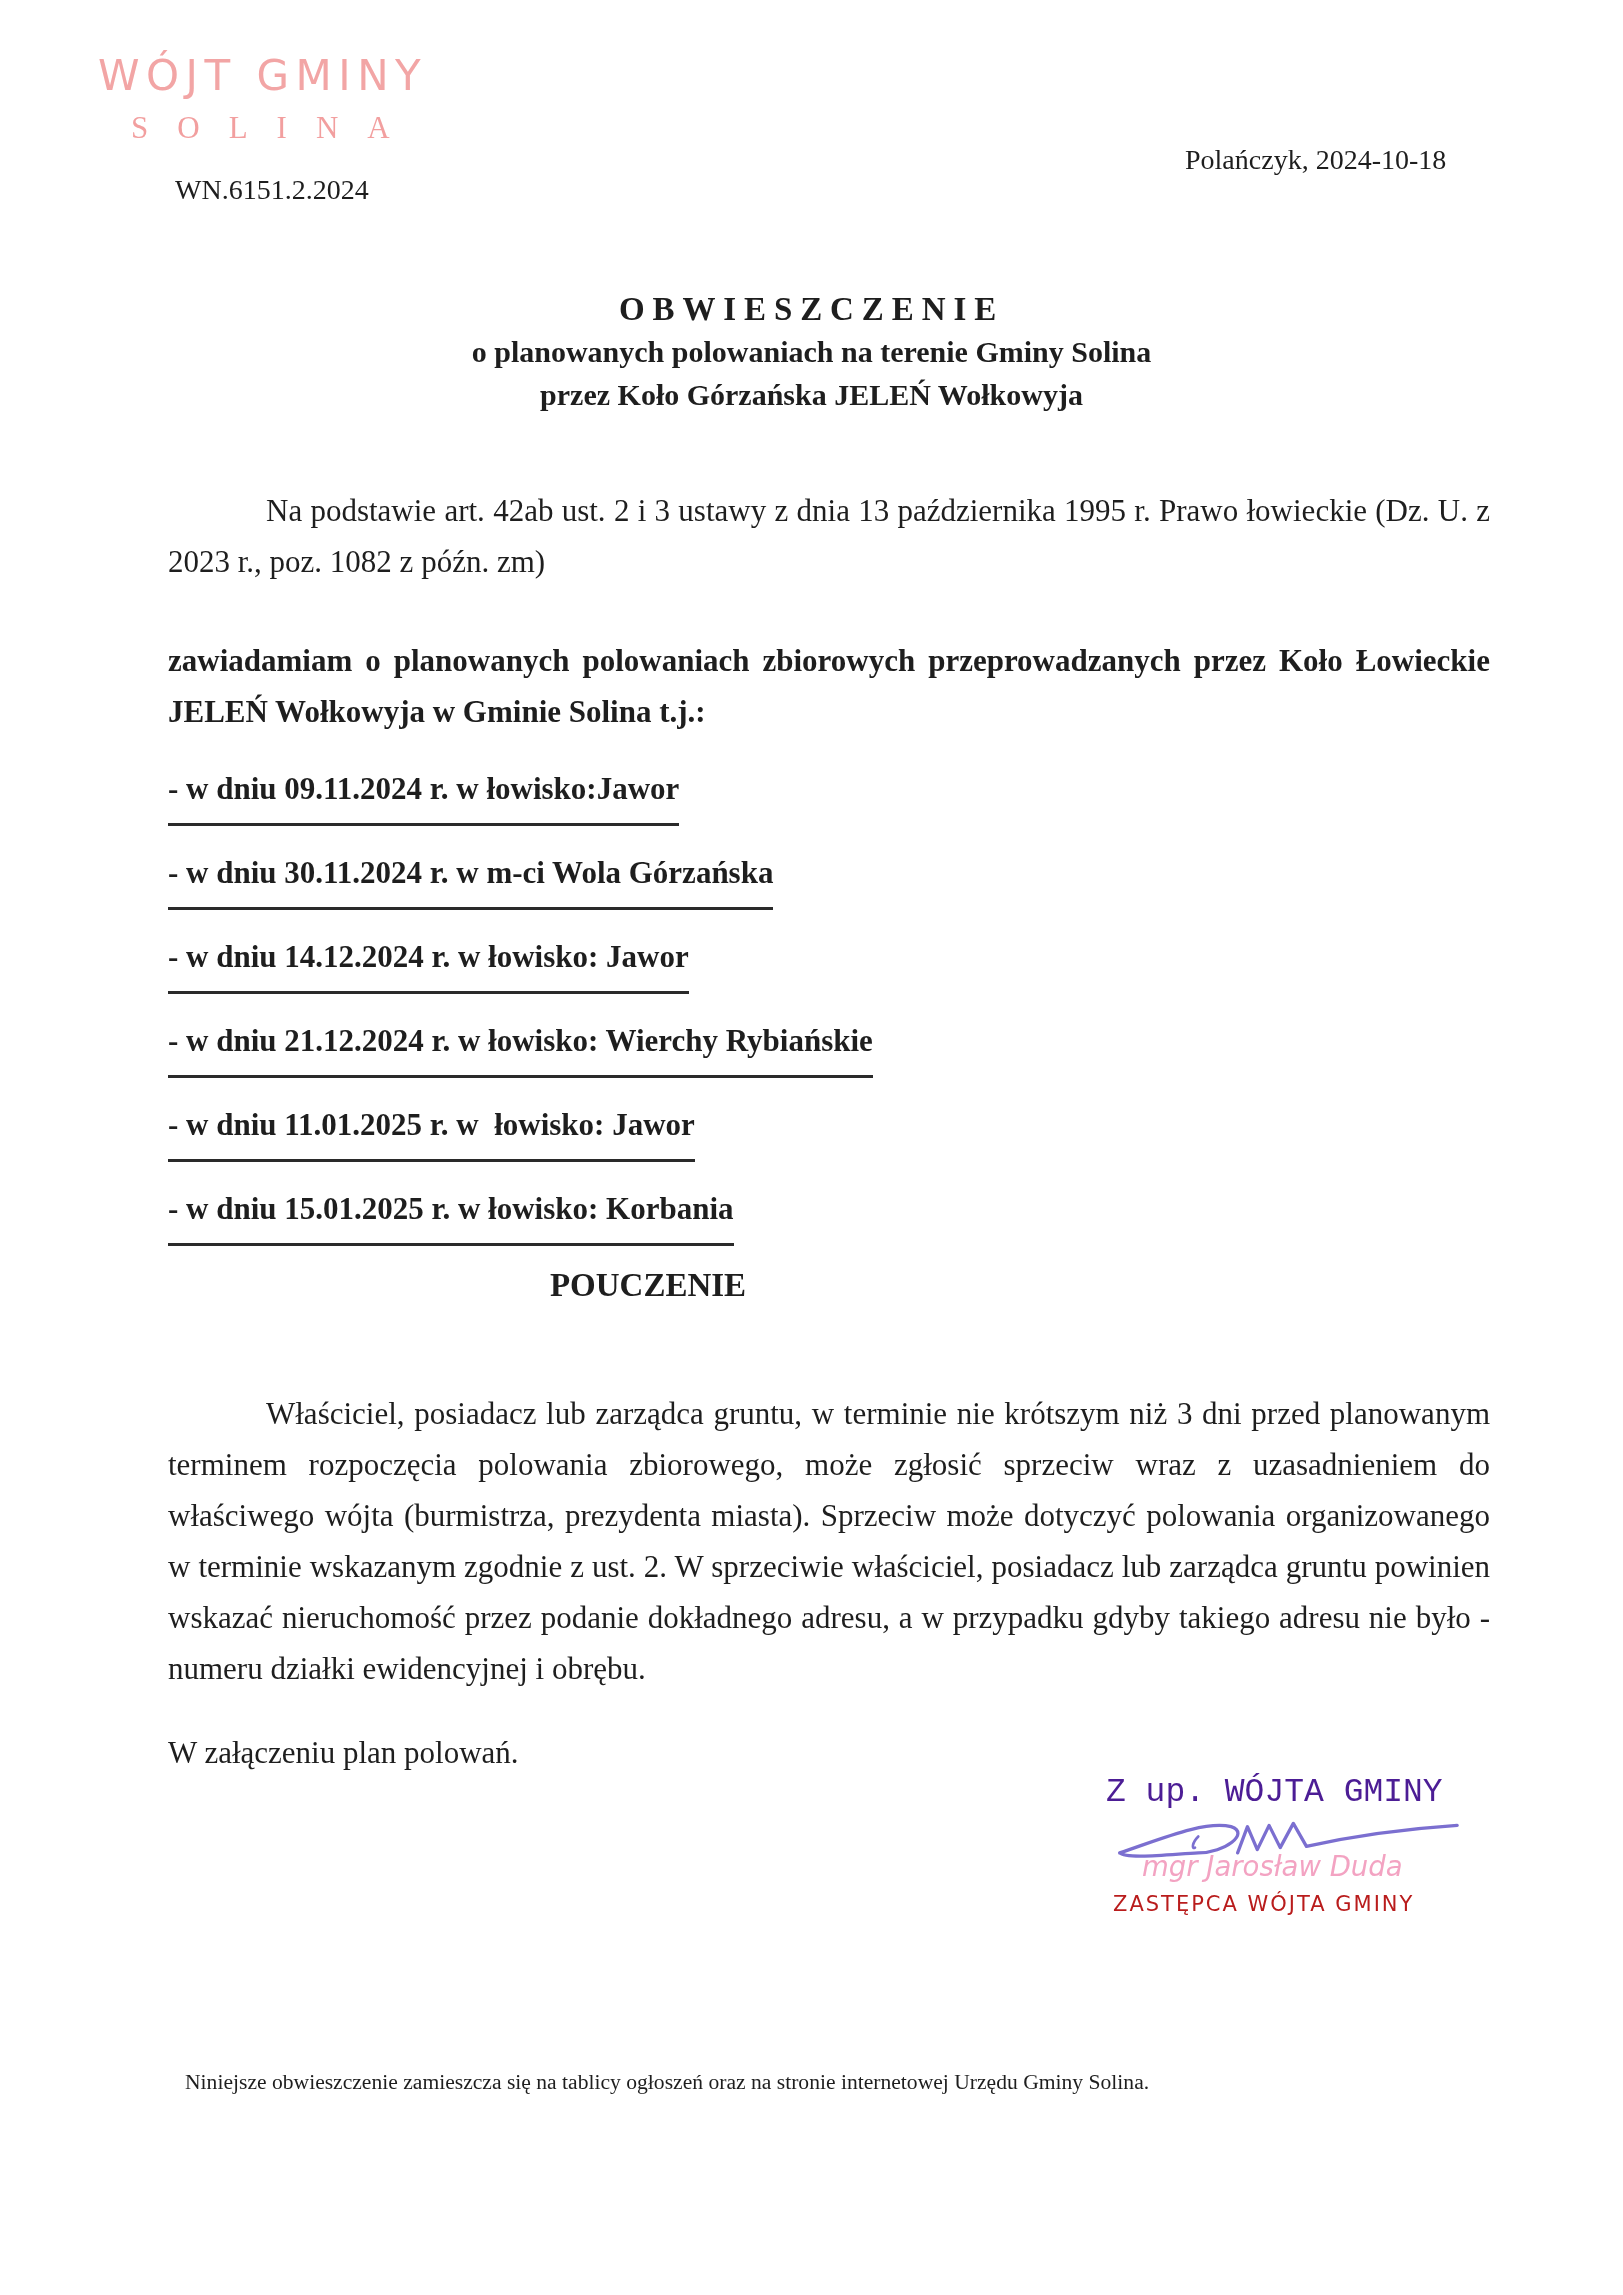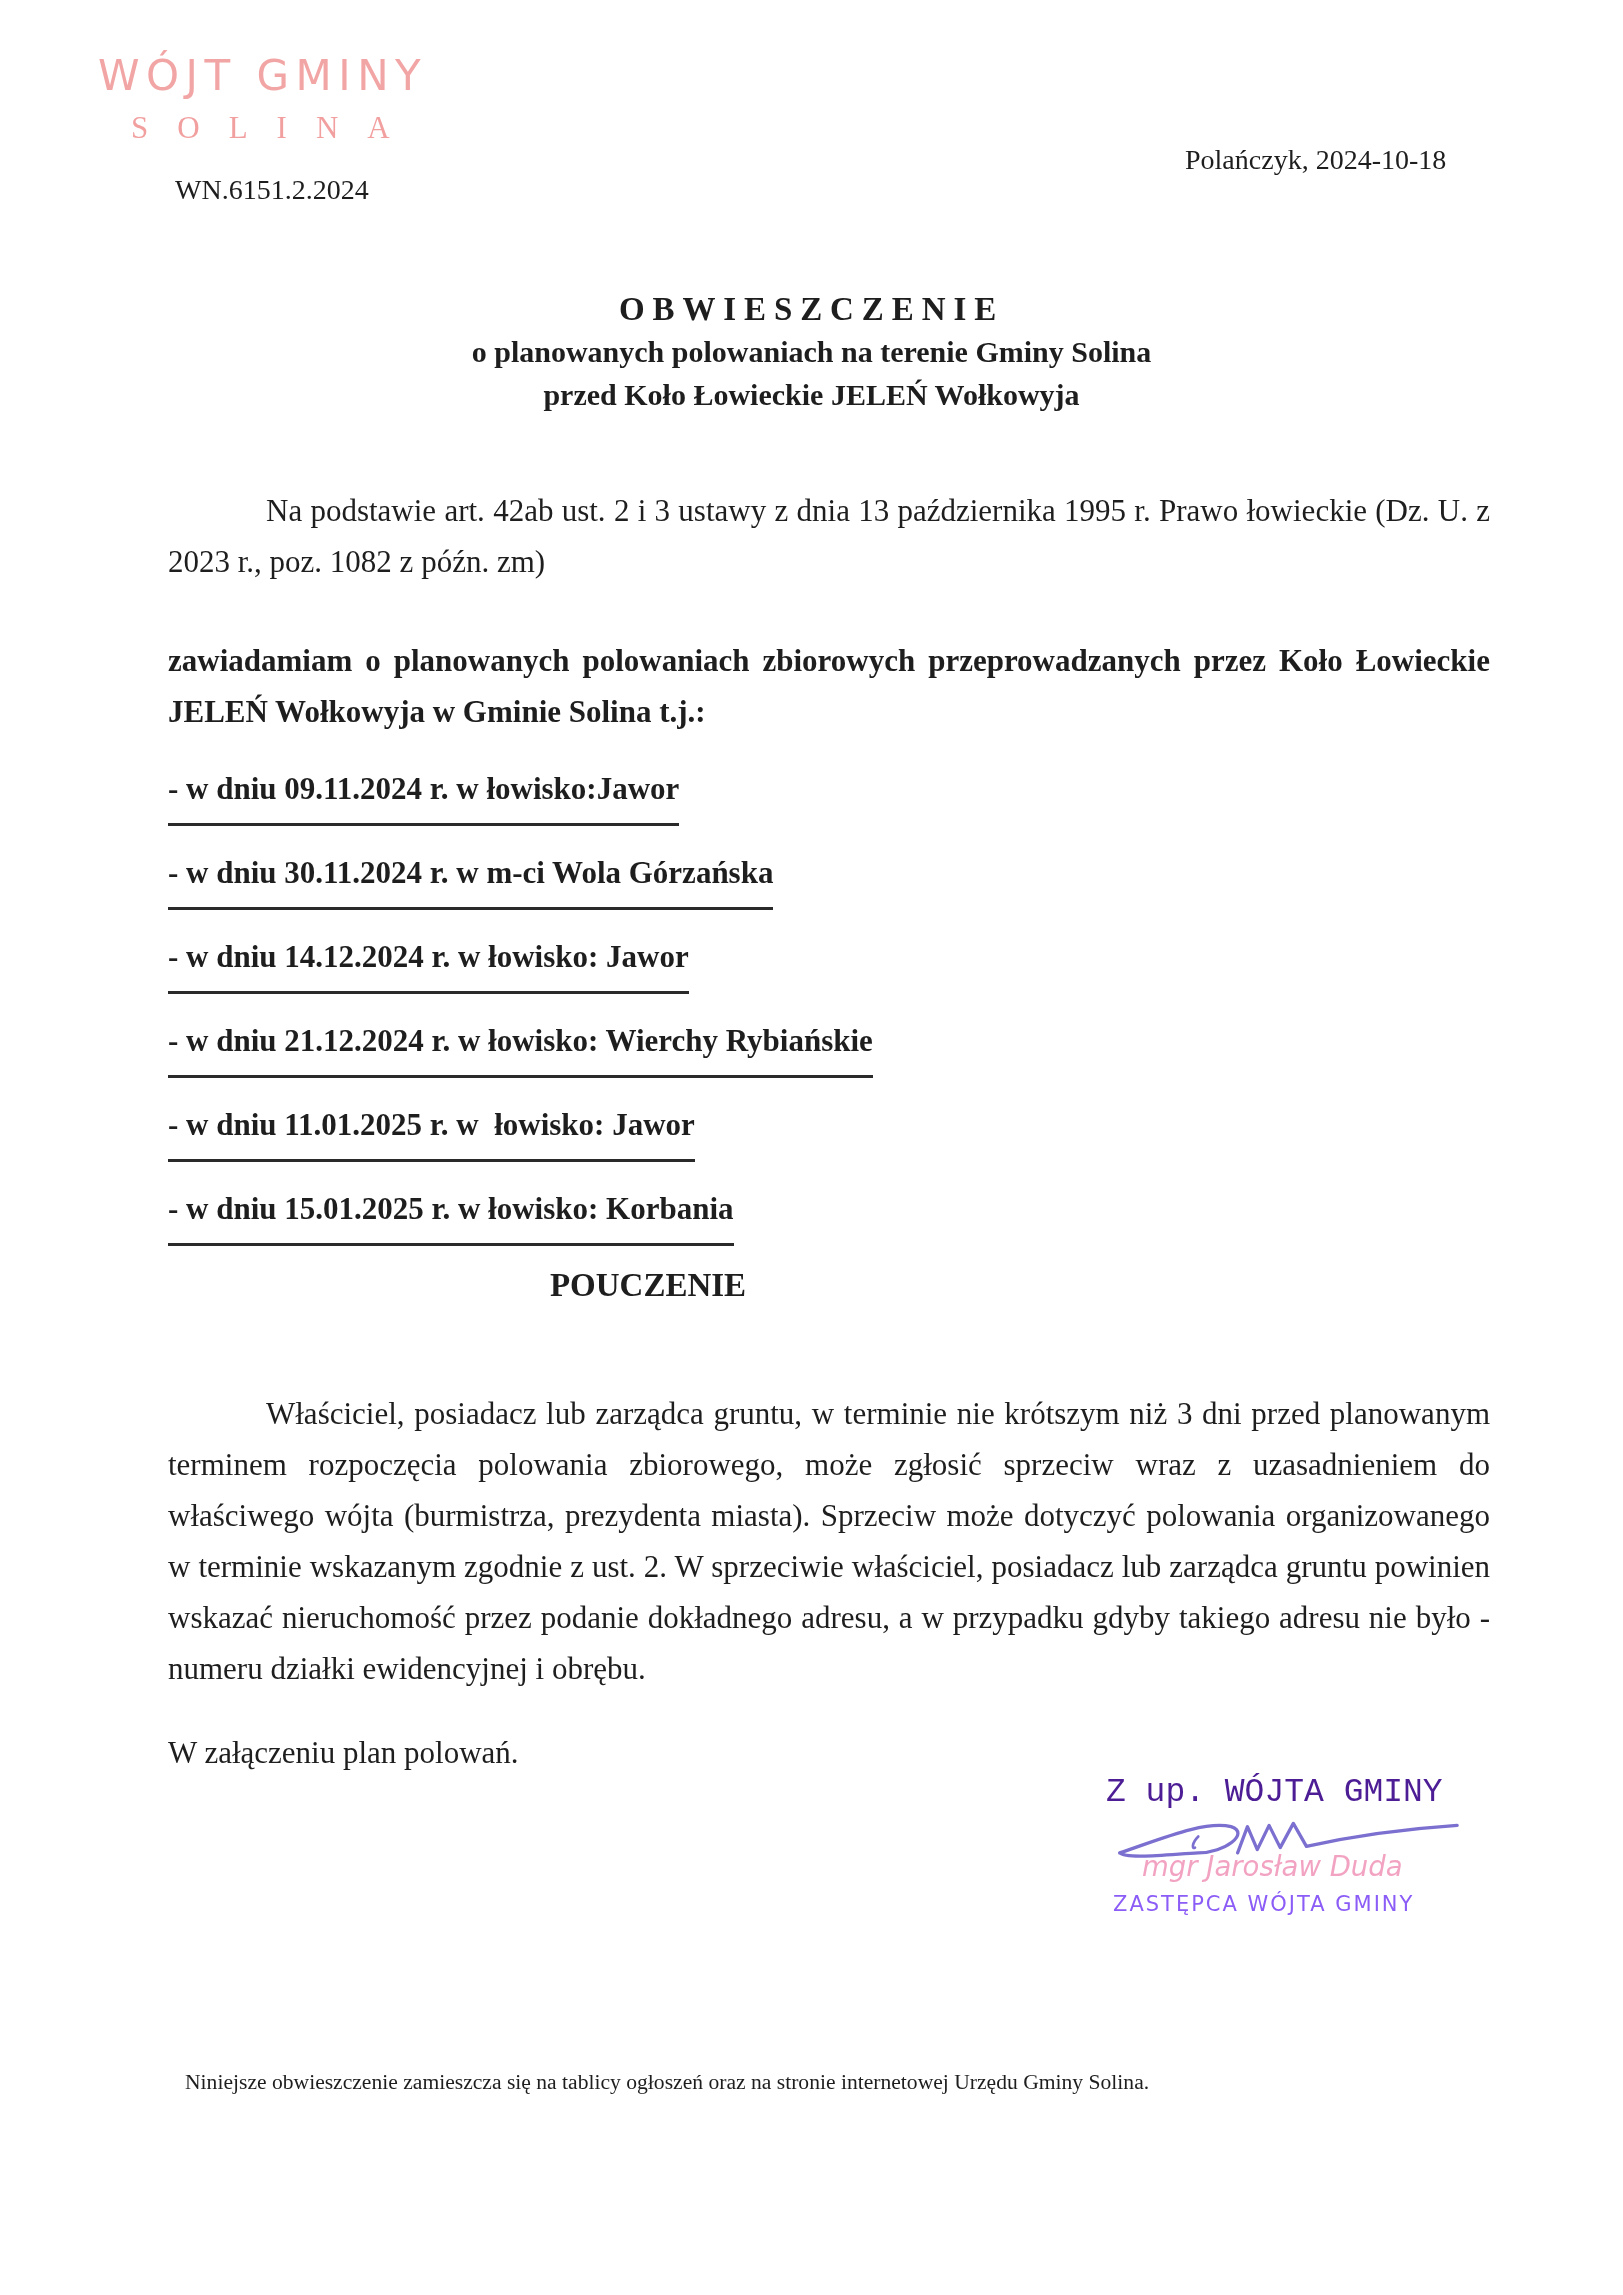--- a/index.html
+++ b/index.html
@@ -28,37 +28,37 @@
   .hunt-item { font-size: 31px; font-weight: bold; height: 84px; line-height: 39px; }
   .hunt-item span { display: inline-block; border-bottom: 3.3px solid #2a2a2a; padding-bottom: 15px; }
 
   .section-title { left: 0; top: 1267px; width: 1296px; text-align: center; font-size: 33px; font-weight: bold; }
 
   .para2 { left: 168px; top: 1348px; width: 1322px; font-size: 31px; line-height: 51px; text-align: justify; }
 
   .attach { left: 168px; top: 1735px; font-size: 31px; }
   .sig-l1 { left: 1106px; top: 1774px; font-family: "Liberation Mono", monospace; font-size: 33px; color: #4c1d95; }
   .sig-l2 { left: 1142px; top: 1850px; font-family: "DejaVu Sans", sans-serif; font-style: italic; font-size: 27.5px; color: #f3a3c2; }
-  .sig-l3 { left: 1113px; top: 1892px; font-family: "DejaVu Sans", sans-serif; font-size: 21px; color: #8b5cf6; letter-spacing: 2px; }
+  .sig-l3 { left: 1113px; top: 1892px; font-family: "DejaVu Sans", sans-serif; font-size: 21px; color: #b91c1c; letter-spacing: 2px; }
   .sig-svg { left: 1100px; top: 1807px; }
 
   .footer-note { left: 185px; top: 2070px; font-size: 21.6px; }
 </style>
 </head>
 <body>
 
 <div class="abs stamp-top1">WÓJT GMINY</div>
 <div class="abs stamp-top2">SOLINA</div>
 <div class="abs ref-no">WN.6151.2.2024</div>
 <div class="abs place-date">Polańczyk, 2024-10-18</div>
 
 <div class="abs title-block">
   <div class="title-main">OBWIESZCZENIE</div>
   <div class="title-sub">o planowanych polowaniach na terenie Gminy Solina</div>
-  <div class="title-sub">przed Koło Łowieckie JELEŃ Wołkowyja</div>
+  <div class="title-sub">przez Koło Górzańska JELEŃ Wołkowyja</div>
 </div>
 
 <div class="abs para indent" style="top:445px;">Na podstawie art. 42ab ust. 2 i 3 ustawy z dnia 13 października 1995 r. Prawo łowieckie (Dz. U. z 2023 r., poz. 1082 z późn. zm)</div>
 
 <div class="abs para bold" style="top:635px;">zawiadamiam o planowanych polowaniach zbiorowych przeprowadzanych przez Koło Łowieckie JELEŃ Wołkowyja w Gminie Solina t.j.:</div>
 
 <div class="abs hunt-list">
   <div class="hunt-item"><span>- w dniu 09.11.2024 r. w łowisko:Jawor</span></div>
   <div class="hunt-item"><span>- w dniu 30.11.2024 r. w m-ci Wola Górzańska</span></div>
   <div class="hunt-item"><span>- w dniu 14.12.2024 r. w łowisko: Jawor</span></div>

